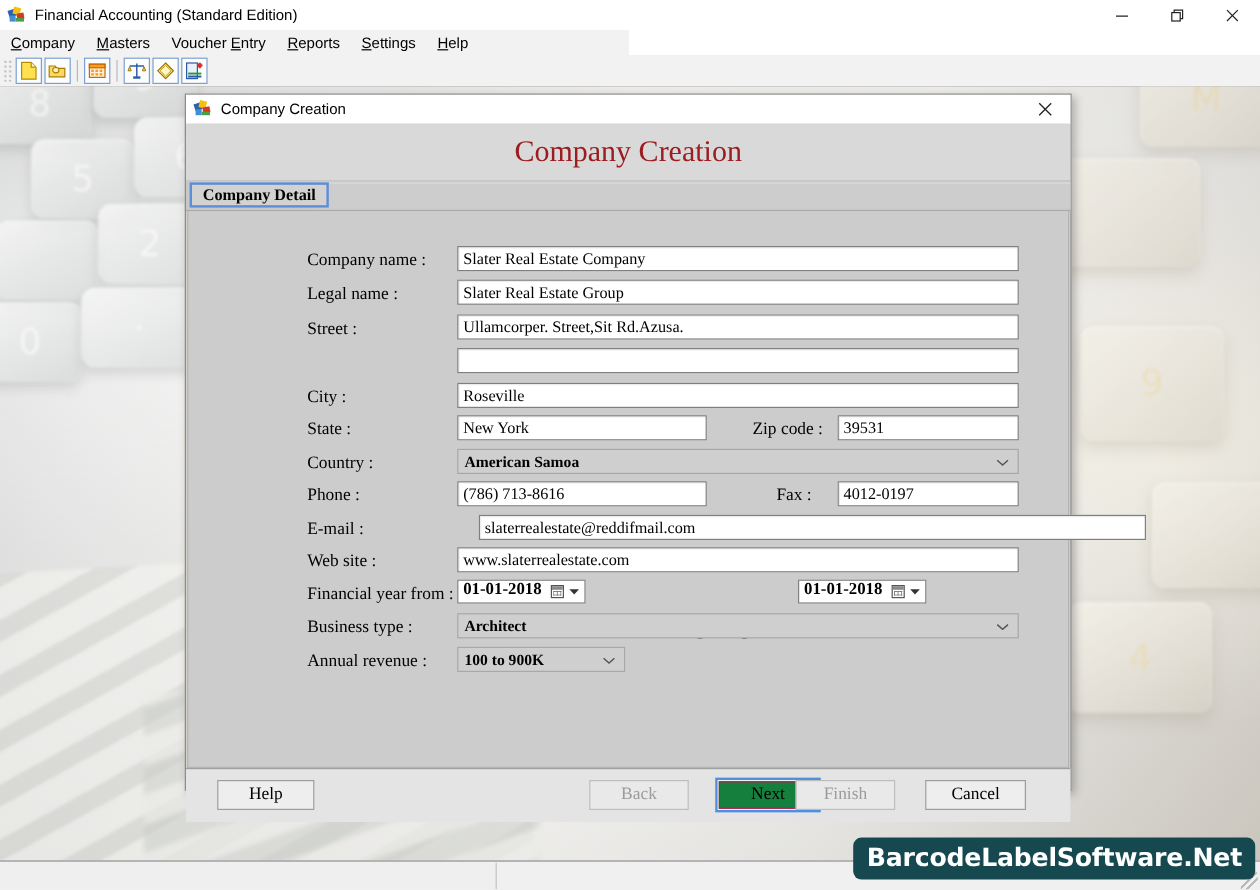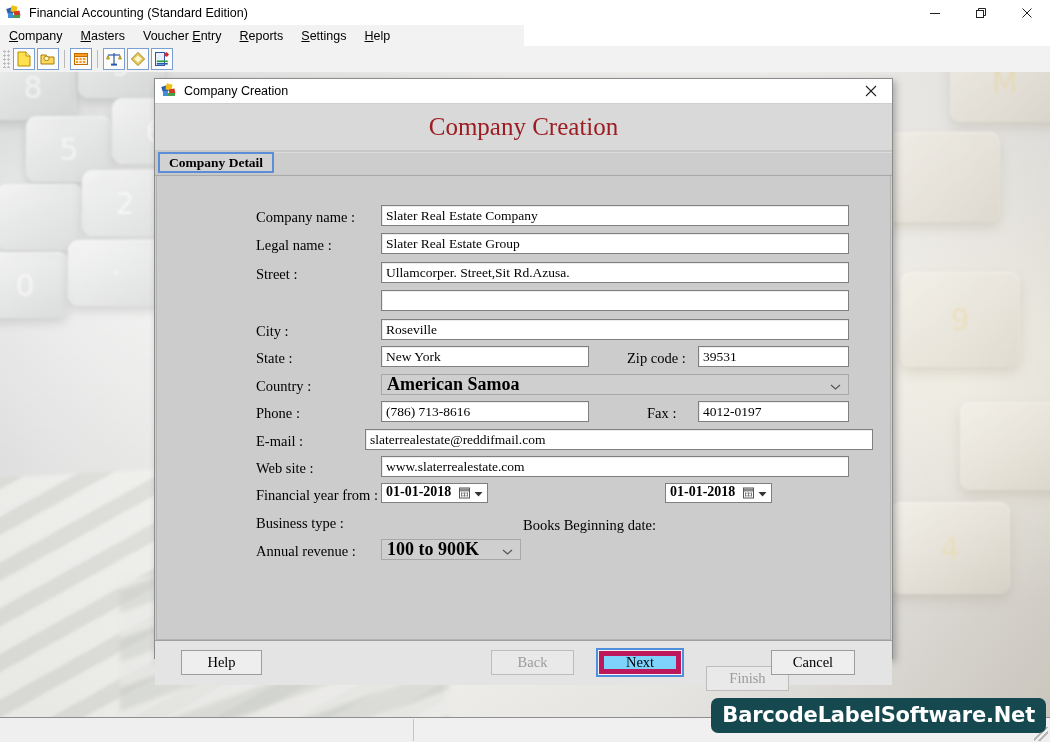--- a/index.html
+++ b/index.html
@@ -300,21 +300,21 @@
   }
   .combo {
     position: absolute;
     height: 21px;
     background: #cfcfcf;
     border: 1px solid #a8a8a8;
     box-sizing: border-box;
     display: flex; align-items: center;
     padding-left: 5px;
     font-family: "Liberation Serif", serif;
-    font-size: 18px;
+    font-size: 13px;
     font-weight: 700;
     color: #000;
   }
   .combo .chev {
     position: absolute; right: 7px; top: 50%;
     transform: translateY(-50%);
   }
   .dtp {
     position: absolute;
     height: 20px;
@@ -365,24 +365,24 @@
     color: #000;
   }
   .btn.disabled { color: #9b9b9b; background: #e9e9e9; border-color: #bdbdbd; }
   .btn.focus {
     border: 2px solid #4f8fdb;
     background: #f4f4f4;
     padding: 1px;
   }
   .btn.focus .inner {
     width: 100%; height: 100%;
-    border: 5px solid #be185d;
+    border: 1px solid #be185d;
     display: flex; align-items: center; justify-content: center;
     box-sizing: border-box;
-    background: #7dd3fc;
+    background: #15803d;
   }
 </style>
 </head>
 <body>
 
 <div id="app">
 
   <div class="titlebar">
     <div class="app-icon">
       <i class="p1"></i>
@@ -593,21 +593,21 @@
         </div>
       <div class="fld" style="left:224px; top:225px; width:208px;">(786) 713-8616</div>
       <div class="row" style="left:490px; top:226px;">
           <span class="lbl">Fax :</span>
         </div>
       <div class="fld" style="left:541px; top:225px; width:151px;">4012-0197</div>
 
       <div class="row" style="top:254px;">
           <span class="lbl">E-mail :</span>
         </div>
-      <div class="fld" style="left:208px; top:253px; width:508px;">slaterrealestate@reddifmail.com</div>
+      <div class="fld" style="left:242px; top:253px; width:556px;">slaterrealestate@reddifmail.com</div>
 
       <div class="row" style="top:281px;">
           <span class="lbl">Web site :</span>
         </div>
       <div class="fld" style="left:224px; top:280px; width:468px;">www.slaterrealestate.com</div>
 
       <div class="row" style="top:308px;">
           <span class="lbl">Financial year from :</span>
         </div>
       <div class="dtp" style="left:224px; top:307px; width:107px;">
@@ -628,20 +628,28 @@
         <span class="dchev">
           <svg width="9" height="6" viewBox="0 0 9 6">
               <polygon points="0.5,1 8.5,1 4.5,5.4" fill="#333"></polygon>
             </svg>
         </span>
       </div>
 
       <div class="row" style="top:336px;">
           <span class="lbl">Business type :</span>
         </div>
+      <div class="combo" style="left:224px; top:335px; width:468px;">
+        <span>Architect</span>
+        <span class="chev">
+          <svg width="11" height="7" viewBox="0 0 11 7">
+              <polyline points="1,1.5 5.5,5.5 10,1.5" fill="none" stroke="#555" stroke-width="1.2"></polyline>
+            </svg>
+        </span>
+      </div>
 
       <div class="row" style="top:364px;">
           <span class="lbl">Annual revenue :</span>
         </div>
       <div class="combo" style="left:224px; top:363px; width:140px;">
         <span>100 to 900K</span>
         <span class="chev">
           <svg width="11" height="7" viewBox="0 0 11 7">
               <polyline points="1,1.5 5.5,5.5 10,1.5" fill="none" stroke="#555" stroke-width="1.2"></polyline>
             </svg>
@@ -649,19 +657,19 @@
       </div>
 
     </div>
 
     <div class="dlg-foot">
       <div class="btn" style="left:26px; top:9px; width:81px;">Help</div>
       <div class="btn disabled" style="left:336px; top:9px; width:83px;">Back</div>
       <div class="btn focus" style="left:441px; top:7px; width:88px; height:29px;">
         <div class="inner">Next</div>
       </div>
-      <div class="btn disabled" style="left:551px; top:9px; width:83px;margin-top:16px;">Finish</div>
+      <div class="btn disabled" style="left:508px; top:9px; width:83px;">Finish</div>
       <div class="btn" style="left:616px; top:9px; width:84px;">Cancel</div>
     </div>
 
   </div>
 
 </div>
 
 </body></html>

